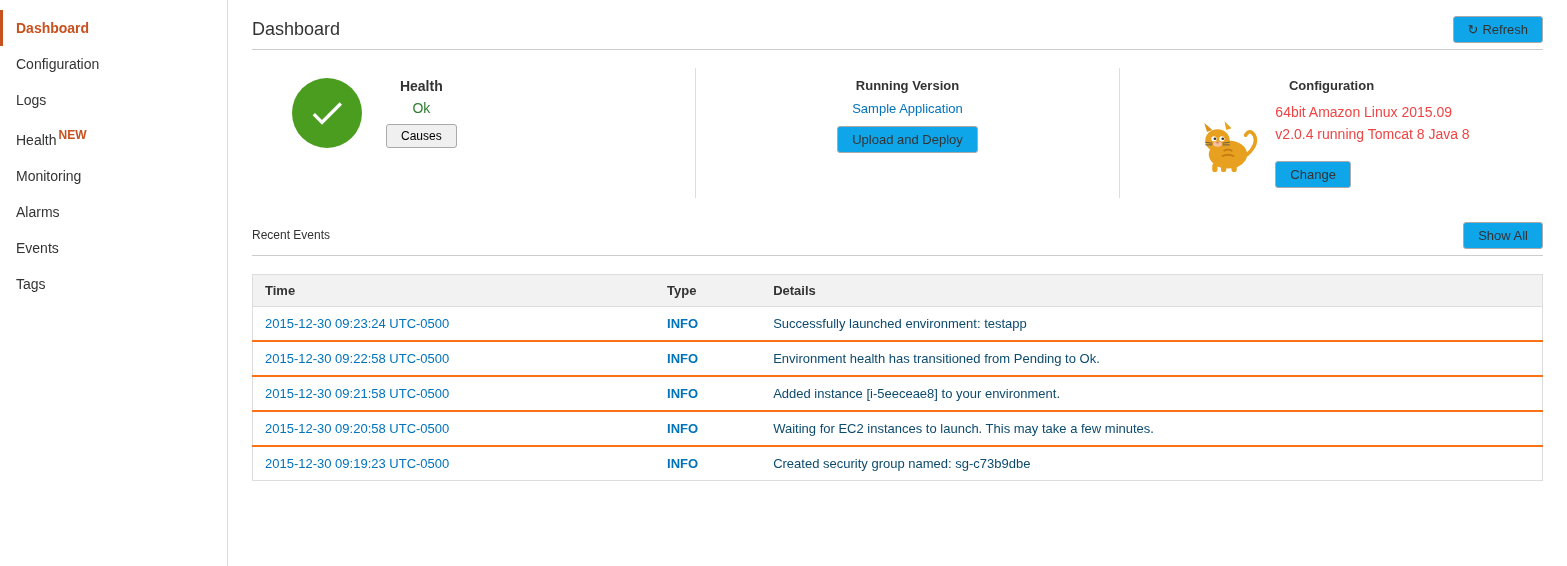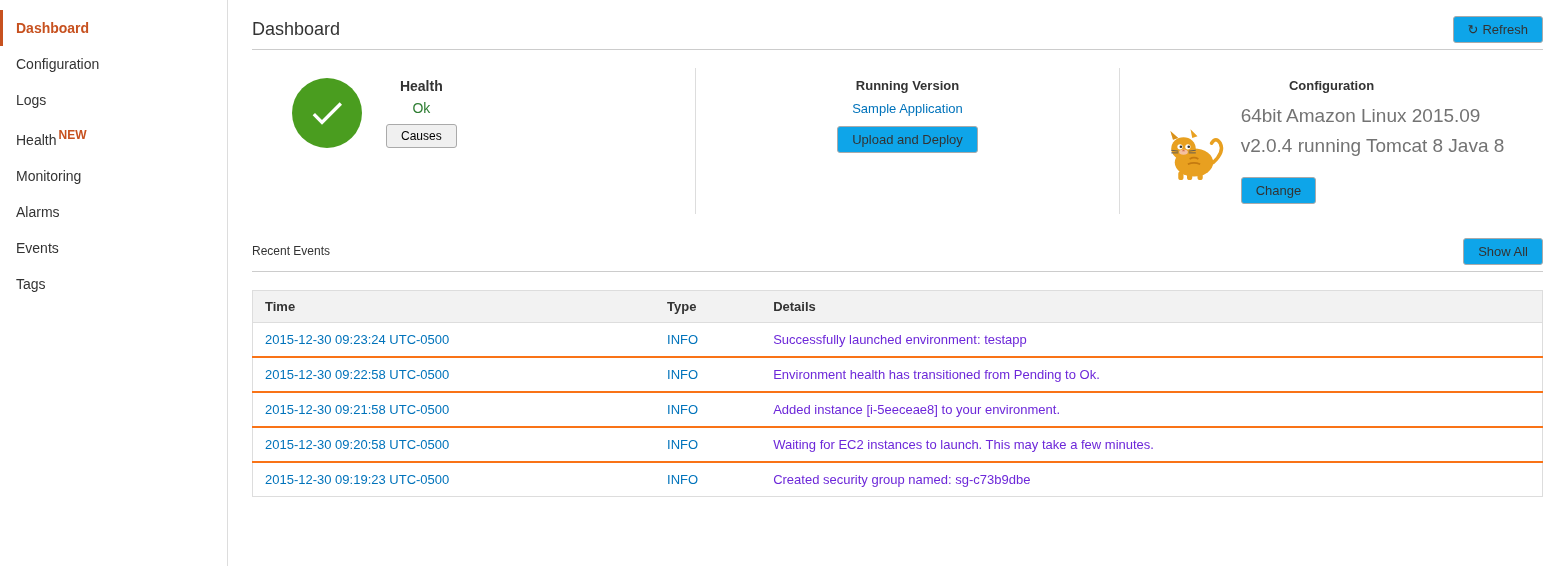--- a/index.html
+++ b/index.html
@@ -159,23 +159,23 @@
     .config-panel-inner {
       display: flex;
       align-items: center;
       gap: 12px;
       justify-content: center;
     }
     .config-text {
       text-align: left;
     }
     .config-link {
-      color: #737373;
+      color: #ef4444;
       text-decoration: none;
-      font-size: 19px;
+      font-size: 14px;
       line-height: 1.6;
     }
 
     
     .tomcat-img {
       width: 70px;
       height: 70px;
     }
 
     
@@ -215,24 +215,24 @@
     .events-table tr:last-child td {
       border-bottom: none;
     }
 
     .time-cell {
       color: #0073bb;
       white-space: nowrap;
     }
     .type-info {
       color: #0073bb;
-      font-weight: normal;
+      font-weight: bold;
     }
     .details-cell {
-      color: #6d28d9;
+      color: #0c4a6e;
     }
 
     .refresh-icon {
       display: inline-block;
       margin-right: 4px;
     }
   </style>
 </head>
 <body>
 

